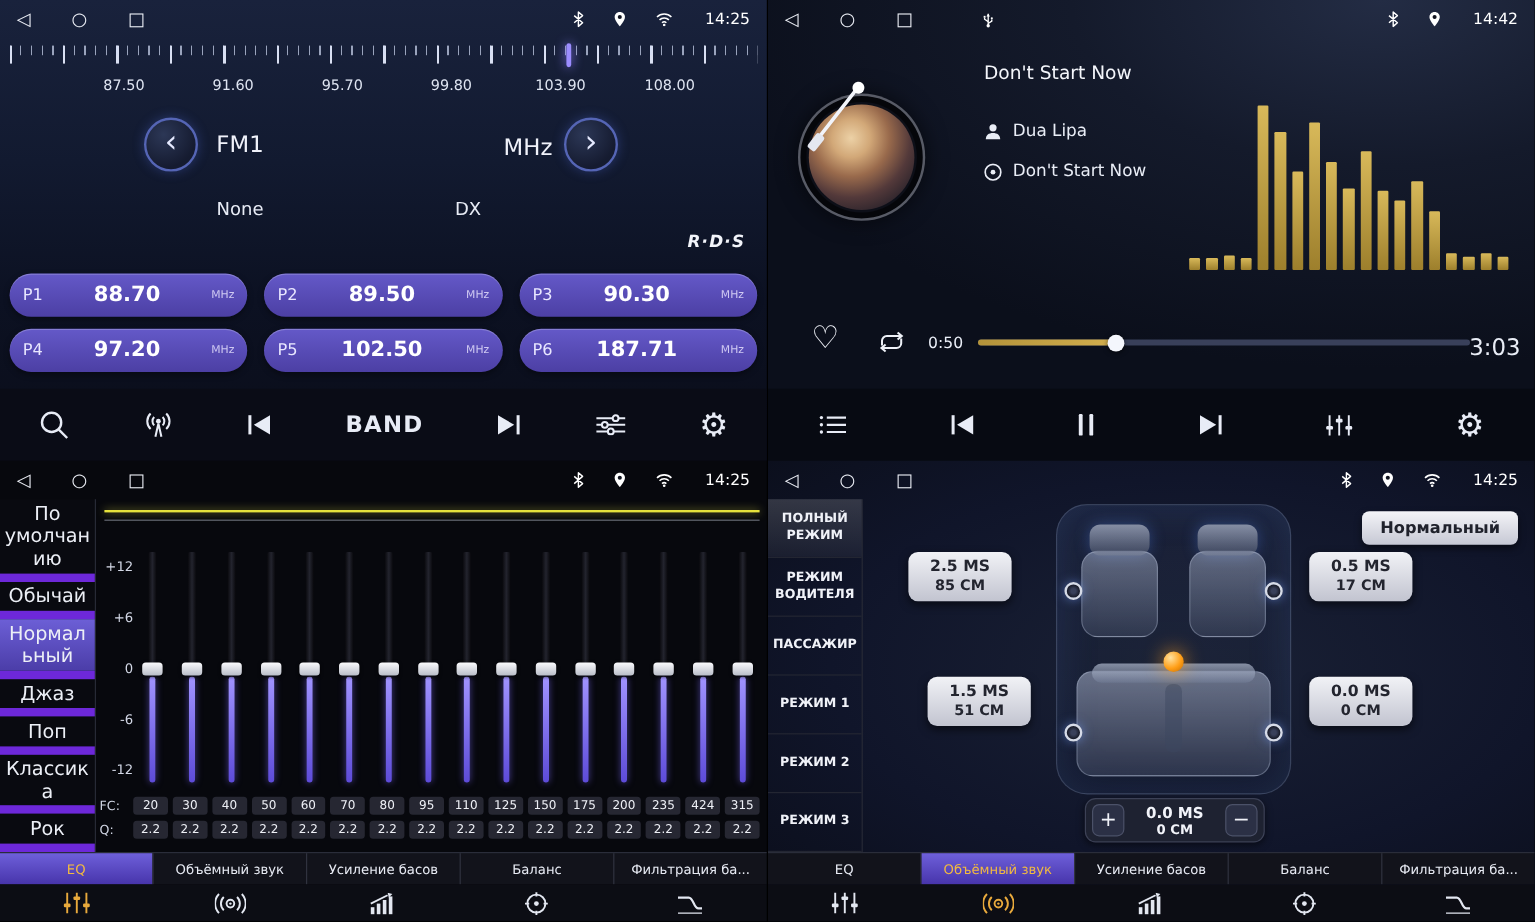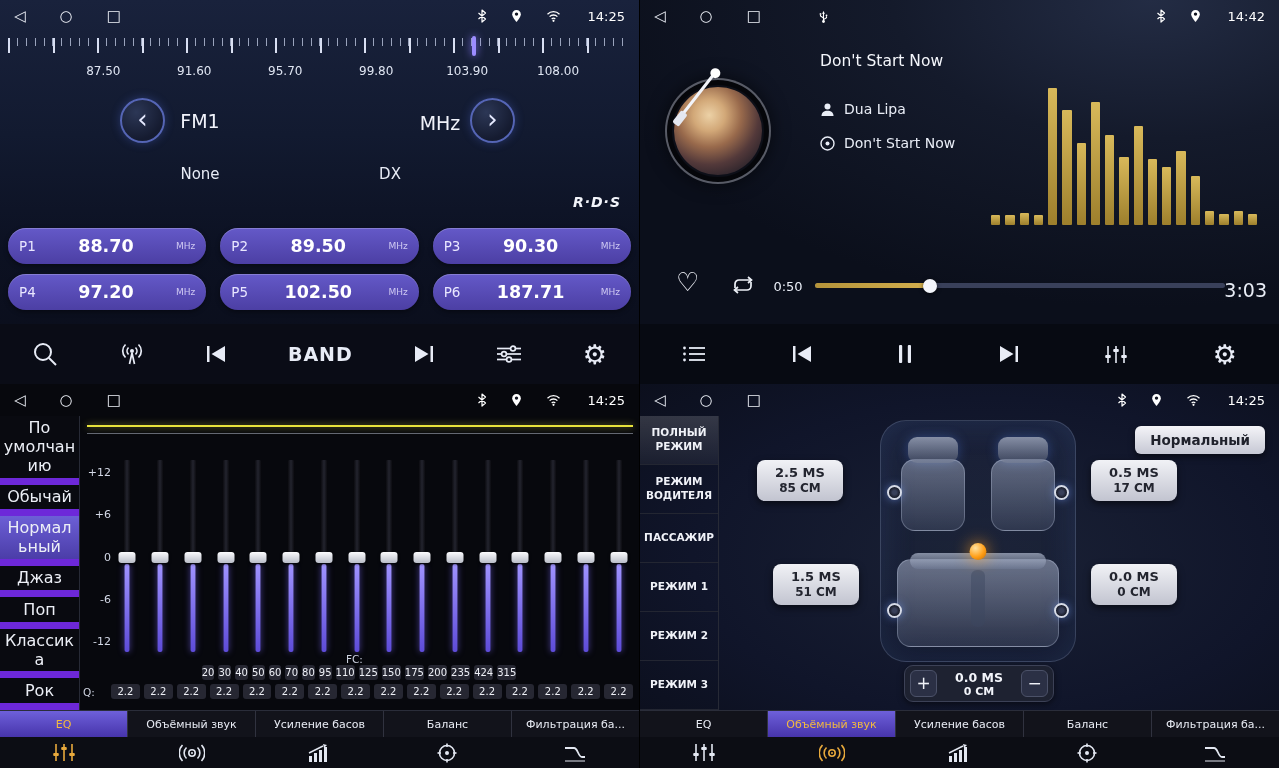--- a/index.html
+++ b/index.html
@@ -92,21 +92,21 @@
   .eq-scale span:nth-child(4){top:177px;} .eq-scale span:nth-child(5){top:219px;}
   .eq-sliders { position:absolute; left:30px; right:4px; top:44px; height:192px; display:flex; }
   .eq-col { position:relative; flex:1; }
   .trk-dark { position:absolute; left:50%; transform:translateX(-50%); top:0; height:96px; width:7px; border-radius:2px;
     background:linear-gradient(90deg,#08080c,#23242e 50%,#08080c); }
   .trk-purple { position:absolute; left:50%; transform:translateX(-50%); top:104px; bottom:0; width:5px; border-radius:2px;
     background:linear-gradient(180deg,#a093ff,#5d4bd8); box-shadow:0 0 6px rgba(125,105,255,.55); }
   .knob { position:absolute; left:50%; transform:translateX(-50%); top:92px; width:17px; height:11px; border-radius:3px;
     background:linear-gradient(180deg,#fbfbfd,#b9bdc8); box-shadow:0 1px 3px rgba(0,0,0,.8); }
   .fcq-row { position:absolute; left:2px; right:4px; display:flex; align-items:center; }
-  #fc-row { top:237px;flex-direction:column; } #q-row { top:268px; }
+  #fc-row { top:248px; } #q-row { top:268px; }
   .rowlab { width:26px; font-size:10.5px; color:#cfd4e2; }
   .cells { flex:1; display:flex; }
   .cells .cell { flex:1; margin:0 2px; text-align:center; font-size:10px; padding:2px 0; background:#262732; border-radius:3px; color:#eef0f6; }
 
   
   .tabbar { position:absolute; left:0; right:0; bottom:31px; height:27px; display:flex; background:#12131b; border-top:1px solid #2a2d3a; }
   .tab { flex:1; display:flex; align-items:center; justify-content:center; font-size:11px; color:#e8ebf4; border-right:1px solid #30323f; white-space:nowrap; overflow:hidden; }
   .tab:last-child { border-right:none; }
   .tab.active { background:linear-gradient(180deg,#6e60da 0%,#4734ab 100%); color:#f3ba3f; }
   .iconbar { position:absolute; left:0; right:0; bottom:0; height:31px; display:flex; background:#0c0d14; }

